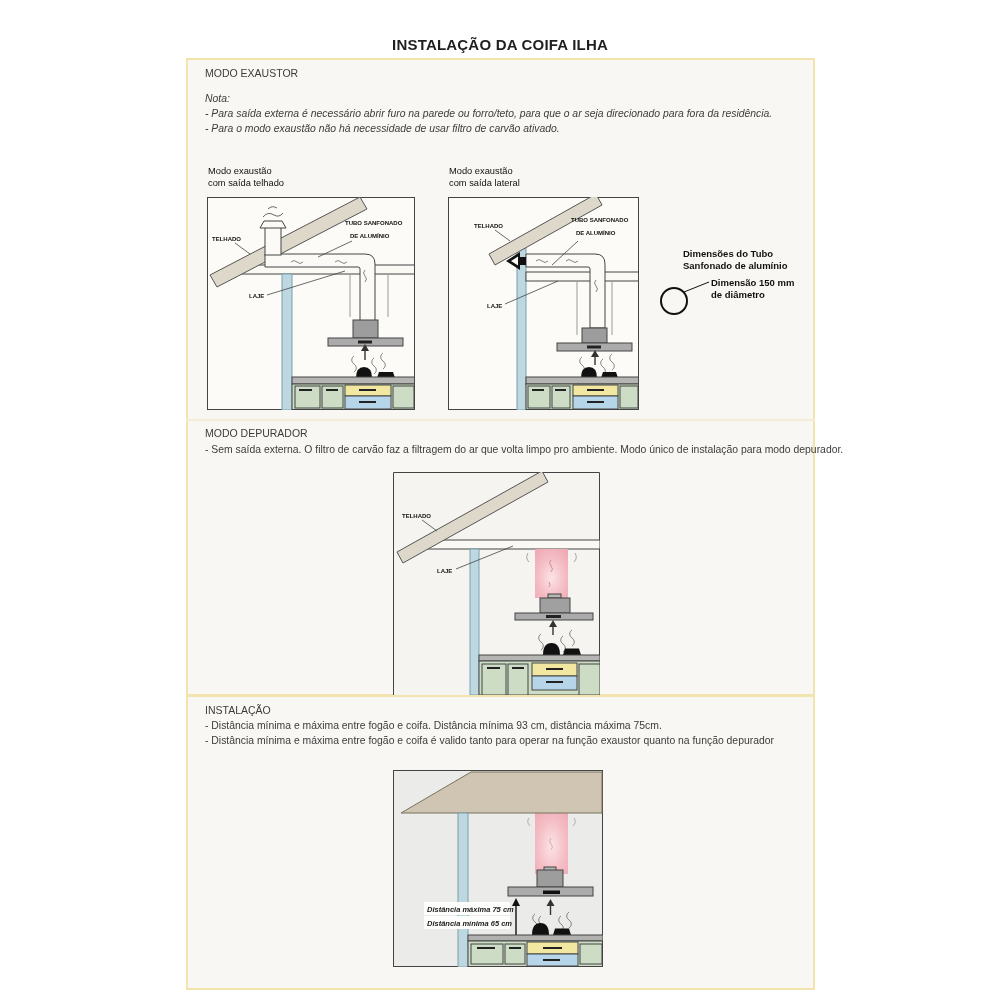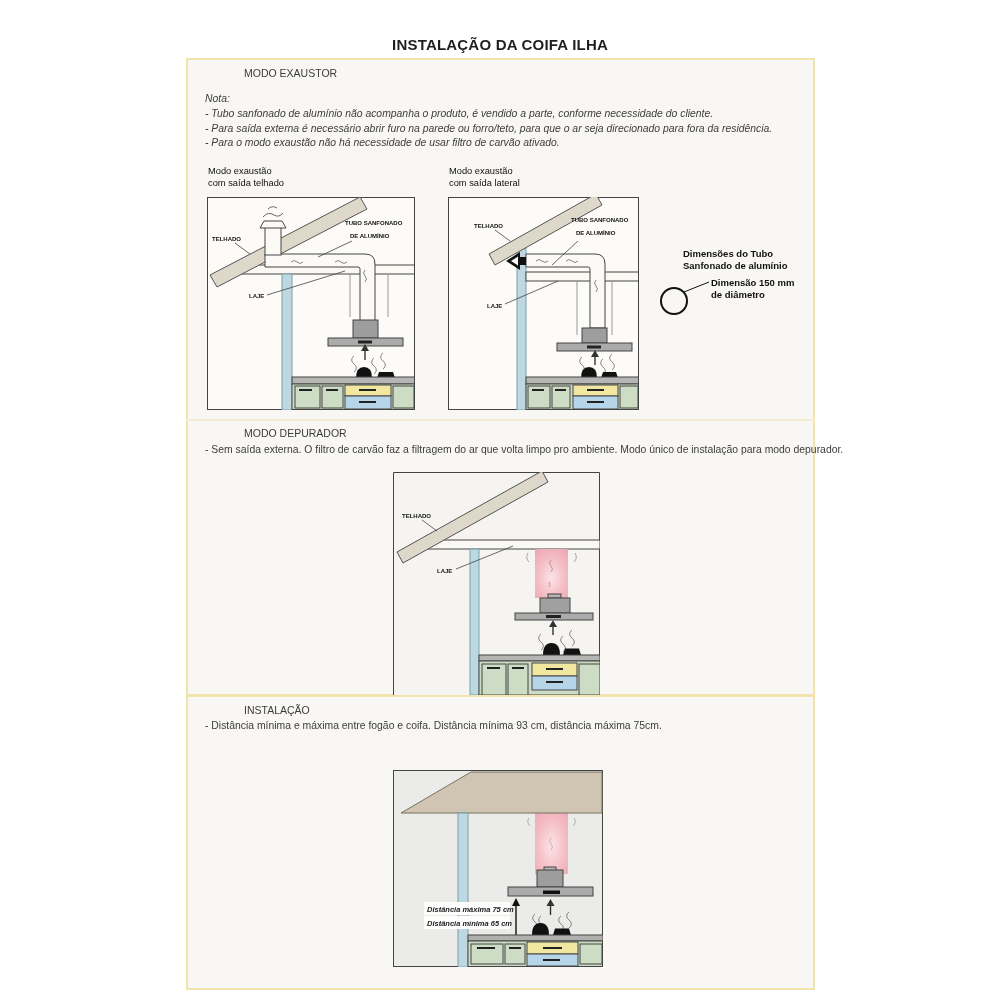--- a/index.html
+++ b/index.html
@@ -4,21 +4,21 @@
 <style>
   html,body{margin:0;padding:0;background:#fff;}
   .page{position:relative;width:1000px;height:1000px;background:#ffffff;overflow:hidden;
         font-family:"Liberation Sans", sans-serif;color:#3c3c3c;}
   .page-title{position:absolute;top:36px;left:0;width:1000px;text-align:center;
         font-size:15px;font-weight:bold;color:#1f1f1f;letter-spacing:.2px;}
   .panel{position:absolute;left:186px;top:58px;width:625px;height:928px;
         background:#f8f7f3;border:2px solid #f1e5ad;}
   .sep1{position:absolute;left:186px;top:419px;width:629px;height:2px;background:#f3edd6;}
   .sep2{position:absolute;left:186px;top:694px;width:629px;height:3px;background:#f1e5ad;}
-  .sec-heading{position:absolute;font-size:10.5px;color:#3c3c3c;margin-left:39px;}
+  .sec-heading{position:absolute;font-size:10.5px;color:#3c3c3c;}
   .notes{position:absolute;font-size:10.4px;line-height:14.8px;color:#3c3c3c;white-space:nowrap;}
   .diag-title{position:absolute;font-size:9.3px;font-weight:normal;line-height:11.5px;color:#101010;}
   svg{position:absolute;display:block;}
   svg text{font-family:"Liberation Sans", sans-serif;}
   .lbl{font-size:6px;font-weight:bold;fill:#111;}
   .dimtxt{font-size:9.5px;font-weight:bold;fill:#111;}
   .disttxt{font-size:7.5px;font-weight:bold;font-style:italic;fill:#222;}
 </style>
 </head>
 <body>
@@ -26,21 +26,20 @@
 <div class="page">
 
   <div class="page-title">INSTALAÇÃO DA COIFA ILHA</div>
   <div class="panel"></div>
   <div class="sep1"></div>
   <div class="sep2"></div>
 
   <div class="sec-heading" style="left:205px;top:67px;">MODO EXAUSTOR</div>
   <div class="notes" style="left:205px;top:92px;font-style:italic;">
     <div>Nota:</div>
-    <div>- Tubo sanfonado de alumínio não acompanha o produto, é vendido a parte, conforme necessidade do cliente.</div>
     <div>- Para saída externa é necessário abrir furo na parede ou forro/teto, para que o ar seja direcionado para fora da residência.</div>
     <div>- Para o modo exaustão não há necessidade de usar filtro de carvão ativado.</div>
   </div>
 
   <div class="diag-title" style="left:208px;top:166px;">
     <div>Modo exaustão</div>
     <div>com saída telhado</div>
   </div>
   <div class="diag-title" style="left:449px;top:166px;">
     <div>Modo exaustão</div>
@@ -193,20 +192,21 @@
     <rect x="186" y="192" width="21" height="31" fill="#cddcc5" stroke="#444"></rect>
     <line x1="29" y1="48" x2="44" y2="59" stroke="#444" stroke-width="0.8"></line>
     <text x="9" y="46" class="lbl">TELHADO</text>
     <line x1="63" y1="97" x2="120" y2="74" stroke="#444" stroke-width="0.8"></line>
     <text x="44" y="101" class="lbl">LAJE</text>
   </svg>
 
   <div class="sec-heading" style="left:205px;top:704px;">INSTALAÇÃO</div>
   <div class="notes" style="left:205px;top:719px;">
     <div>- Distância mínima e máxima entre fogão e coifa. Distância mínima 93 cm, distância máxima 75cm.</div>
+    <div>- Distância mínima e máxima entre fogão e coifa é valido tanto para operar na função exaustor quanto na função depurador</div>
   </div>
 
   <svg style="left:393px;top:770px;" width="210" height="197" viewBox="0 0 210 197">
     <defs>
       <radialGradient id="pg4" cx="50%" cy="55%" r="80%">
         <stop offset="0%" stop-color="#fbe4e6"></stop>
         <stop offset="55%" stop-color="#f4bcc4"></stop>
         <stop offset="100%" stop-color="#eda6b2"></stop>
       </radialGradient>
     </defs>

